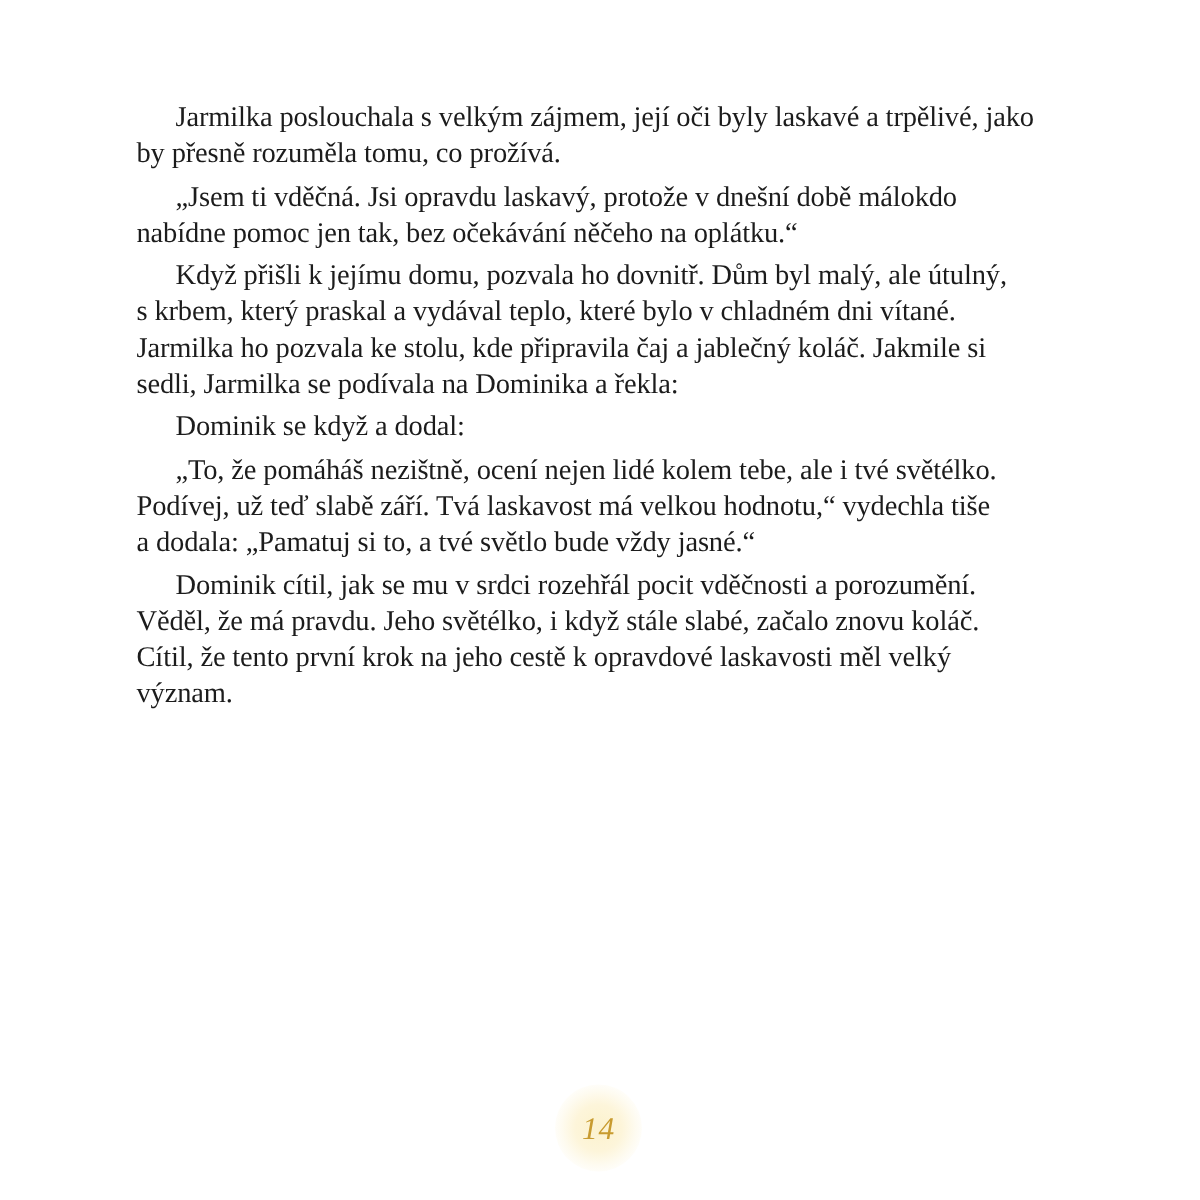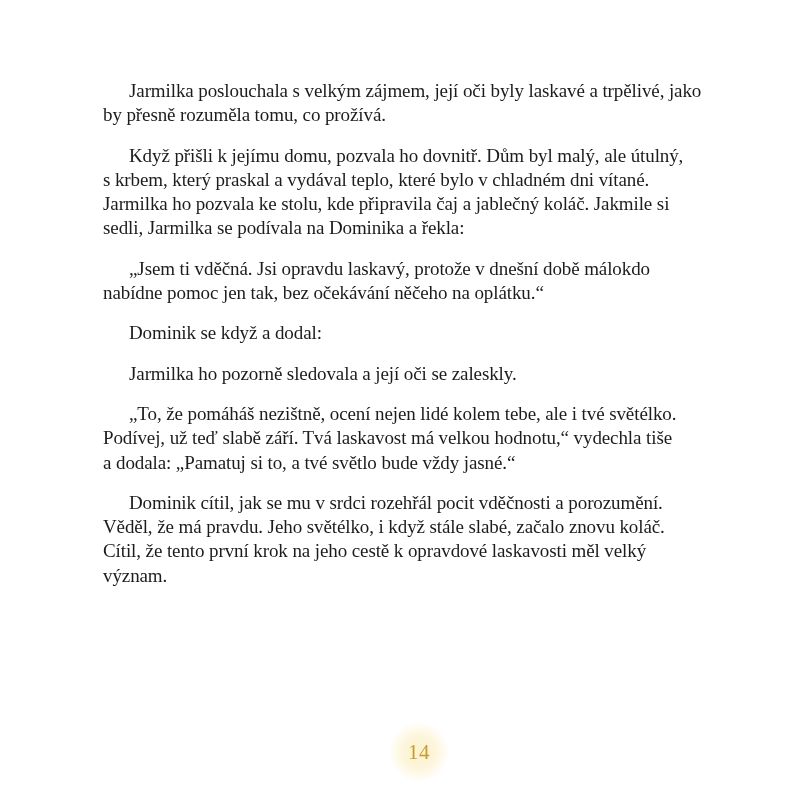--- a/index.html
+++ b/index.html
@@ -22,61 +22,61 @@
     position: absolute;
     left: 87px;
     top: 63px;
     width: 650px;
     color: #1c1c1c;
     font-size: 19px;
     line-height: 24.3px;
     letter-spacing: -0.1px;
   }
   .paragraph {
-    margin: 16px;
+    margin: 4px;
     white-space: pre;
     text-indent: 26px;
   }
   .page-number-wrap {
     position: absolute;
-    left: 390px;
+    left: 370px;
     top: 723px;
     width: 58px;
     height: 58px;
     border-radius: 50%;
     background: radial-gradient(circle,
       #fcf2cd 0%,
       #fdf5da 38%,
       #fefbf0 60%,
       rgba(255,255,255,0) 78%);
     display: flex;
     align-items: center;
     justify-content: center;
+    font-style: italic;
   }
   .page-number {
     color: #c89b2f;
     font-size: 21px;
     letter-spacing: 0.5px;
   }
 </style>
 </head>
 <body>
 
 <div class="page">
   <div class="text-block" id="text-block">
       <div class="paragraph">Jarmilka poslouchala s velkým zájmem, její oči byly laskavé a trpělivé, jako
 by přesně rozuměla tomu, co prožívá.</div>
+      <div class="paragraph">„Jsem ti vděčná. Jsi opravdu laskavý, protože v dnešní době málokdo
+nabídne pomoc jen tak, bez očekávání něčeho na oplátku.“</div>
       <div class="paragraph">Když přišli k jejímu domu, pozvala ho dovnitř. Dům byl malý, ale útulný,
 s krbem, který praskal a vydával teplo, které bylo v chladném dni vítané.
 Jarmilka ho pozvala ke stolu, kde připravila čaj a jablečný koláč. Jakmile si
 sedli, Jarmilka se podívala na Dominika a řekla:</div>
-      <div class="paragraph">„Jsem ti vděčná. Jsi opravdu laskavý, protože v dnešní době málokdo
-nabídne pomoc jen tak, bez očekávání něčeho na oplátku.“</div>
       <div class="paragraph">Dominik se když a dodal:</div>
-      <div class="paragraph">Jarmilka ho pozorně sledovala a její oči se zaleskly.</div>
       <div class="paragraph">„To, že pomáháš nezištně, ocení nejen lidé kolem tebe, ale i tvé světélko.
 Podívej, už teď slabě září. Tvá laskavost má velkou hodnotu,“ vydechla tiše
 a dodala: „Pamatuj si to, a tvé světlo bude vždy jasné.“</div>
       <div class="paragraph">Dominik cítil, jak se mu v srdci rozehřál pocit vděčnosti a porozumění.
 Věděl, že má pravdu. Jeho světélko, i když stále slabé, začalo znovu koláč.
 Cítil, že tento první krok na jeho cestě k opravdové laskavosti měl velký
 význam.</div>
     </div>
   <div class="page-number-wrap">
     <span class="page-number">14</span>

